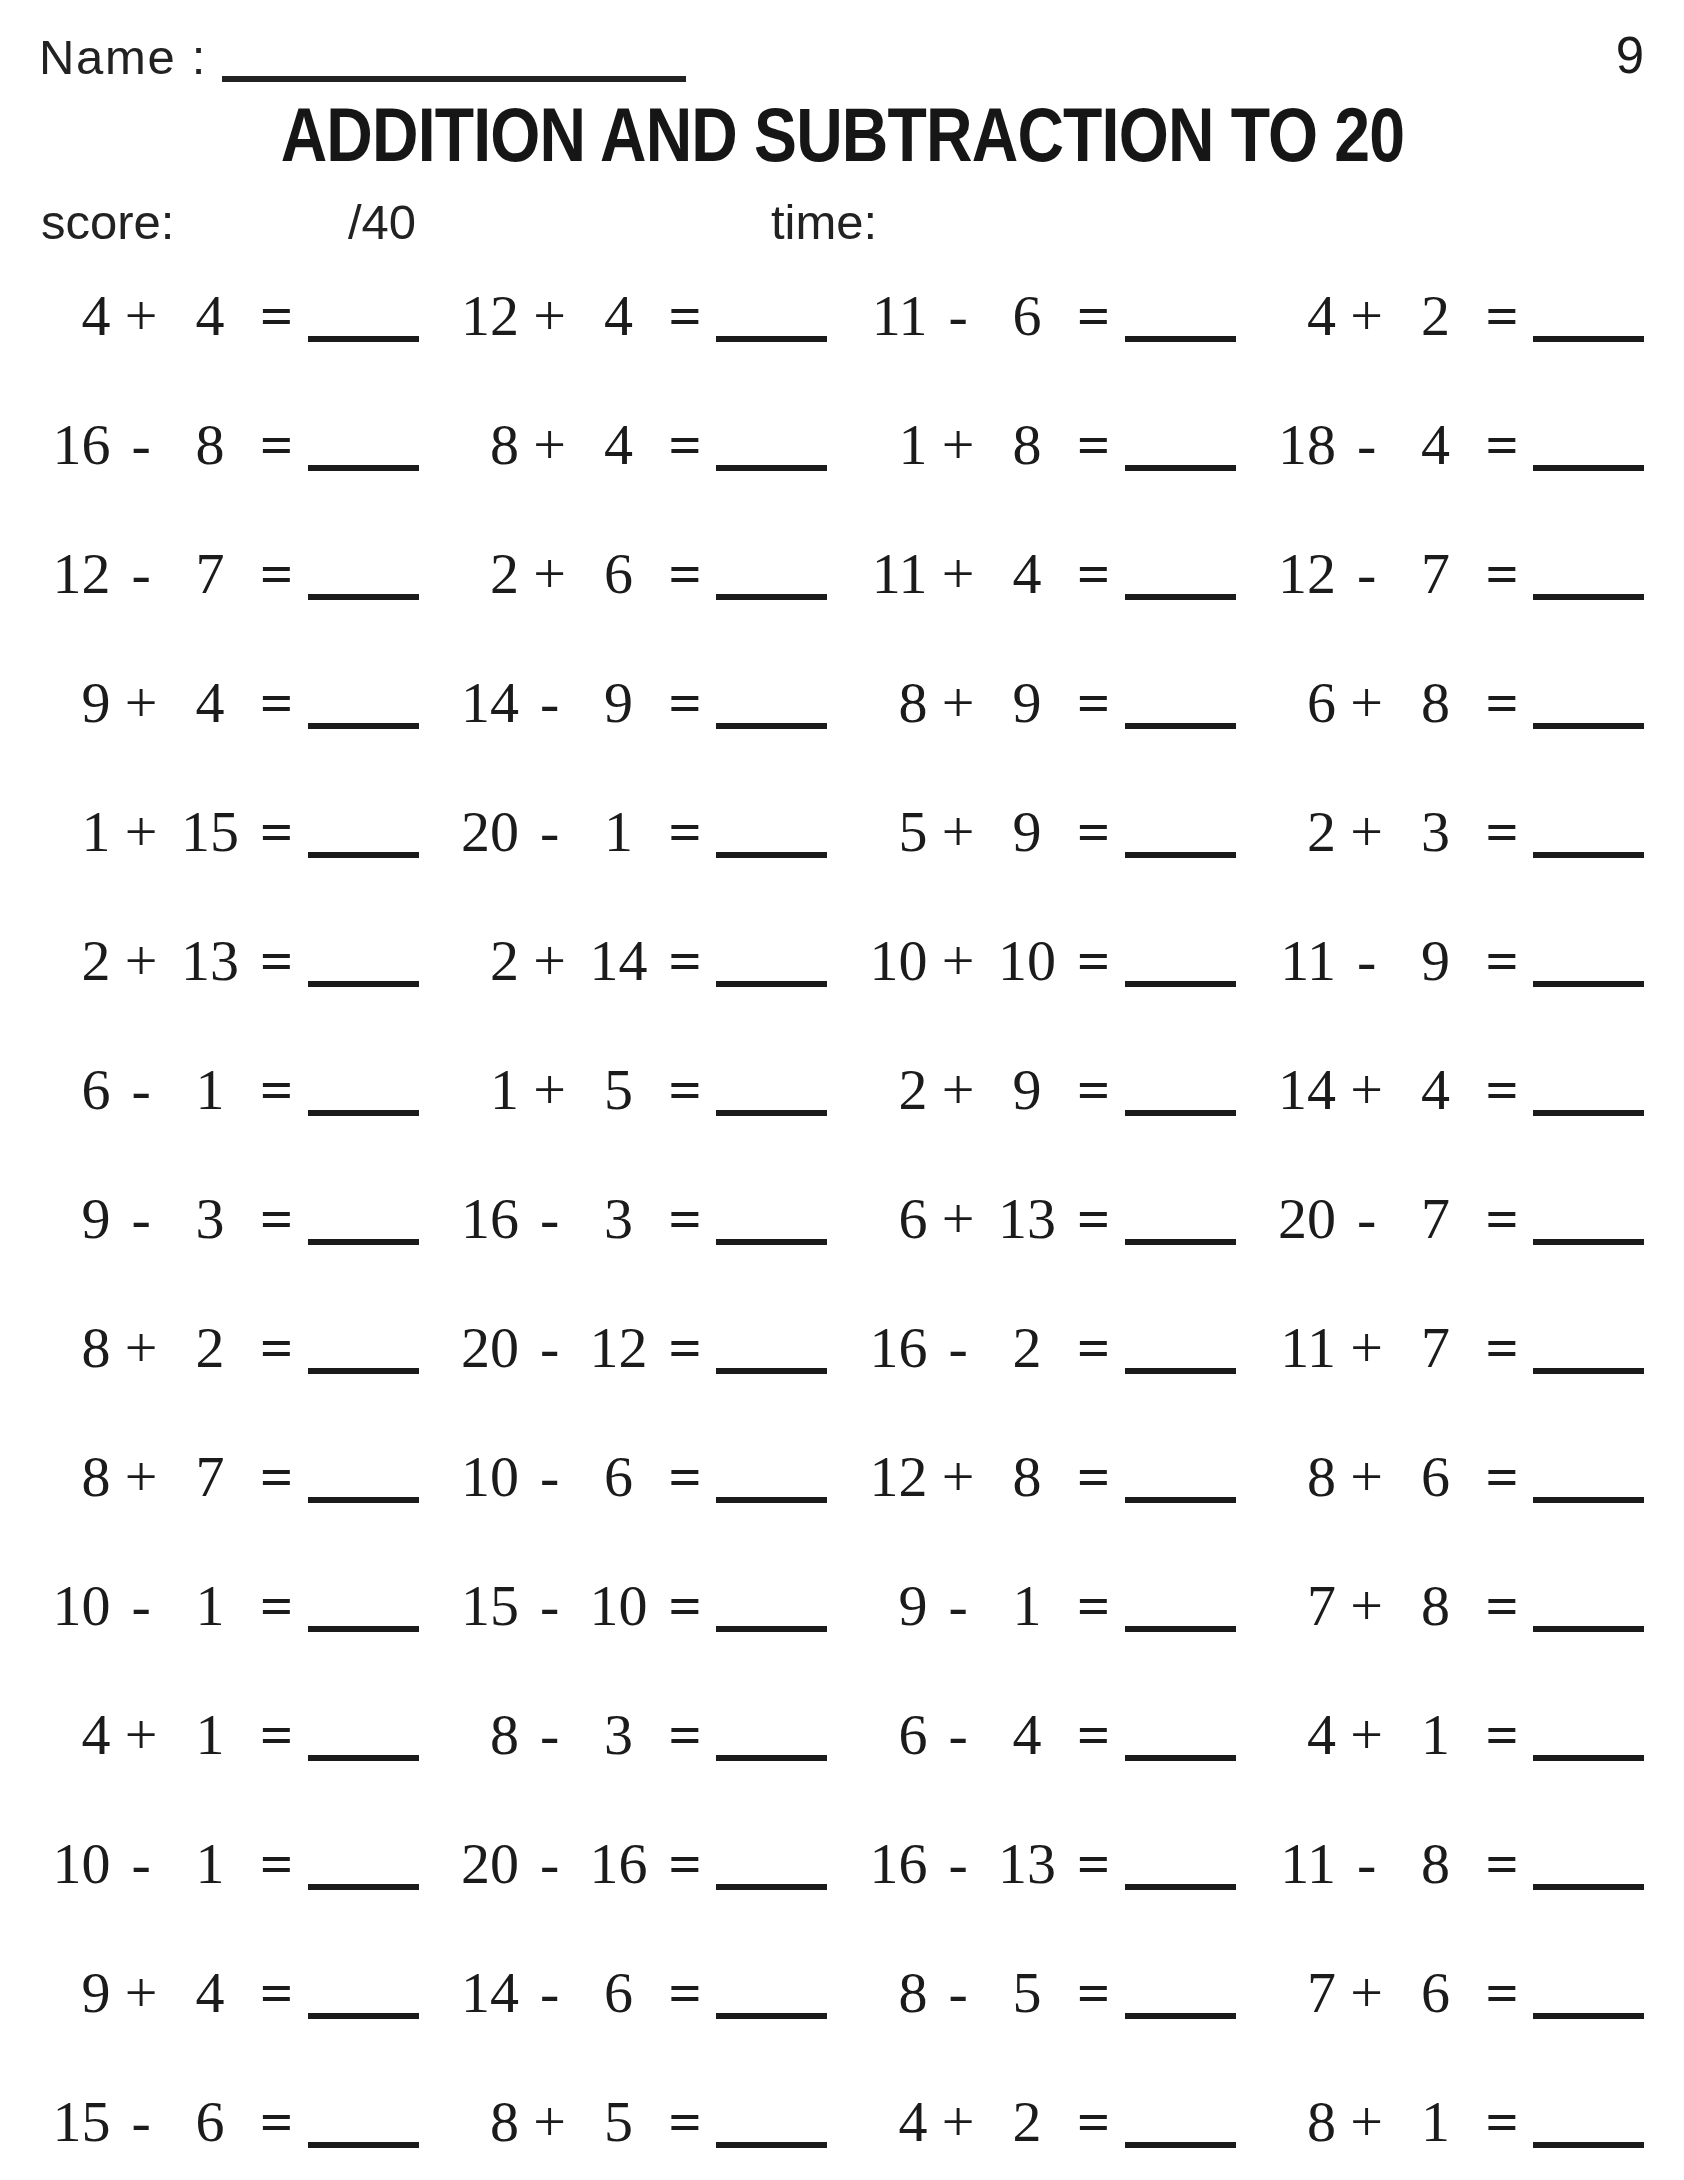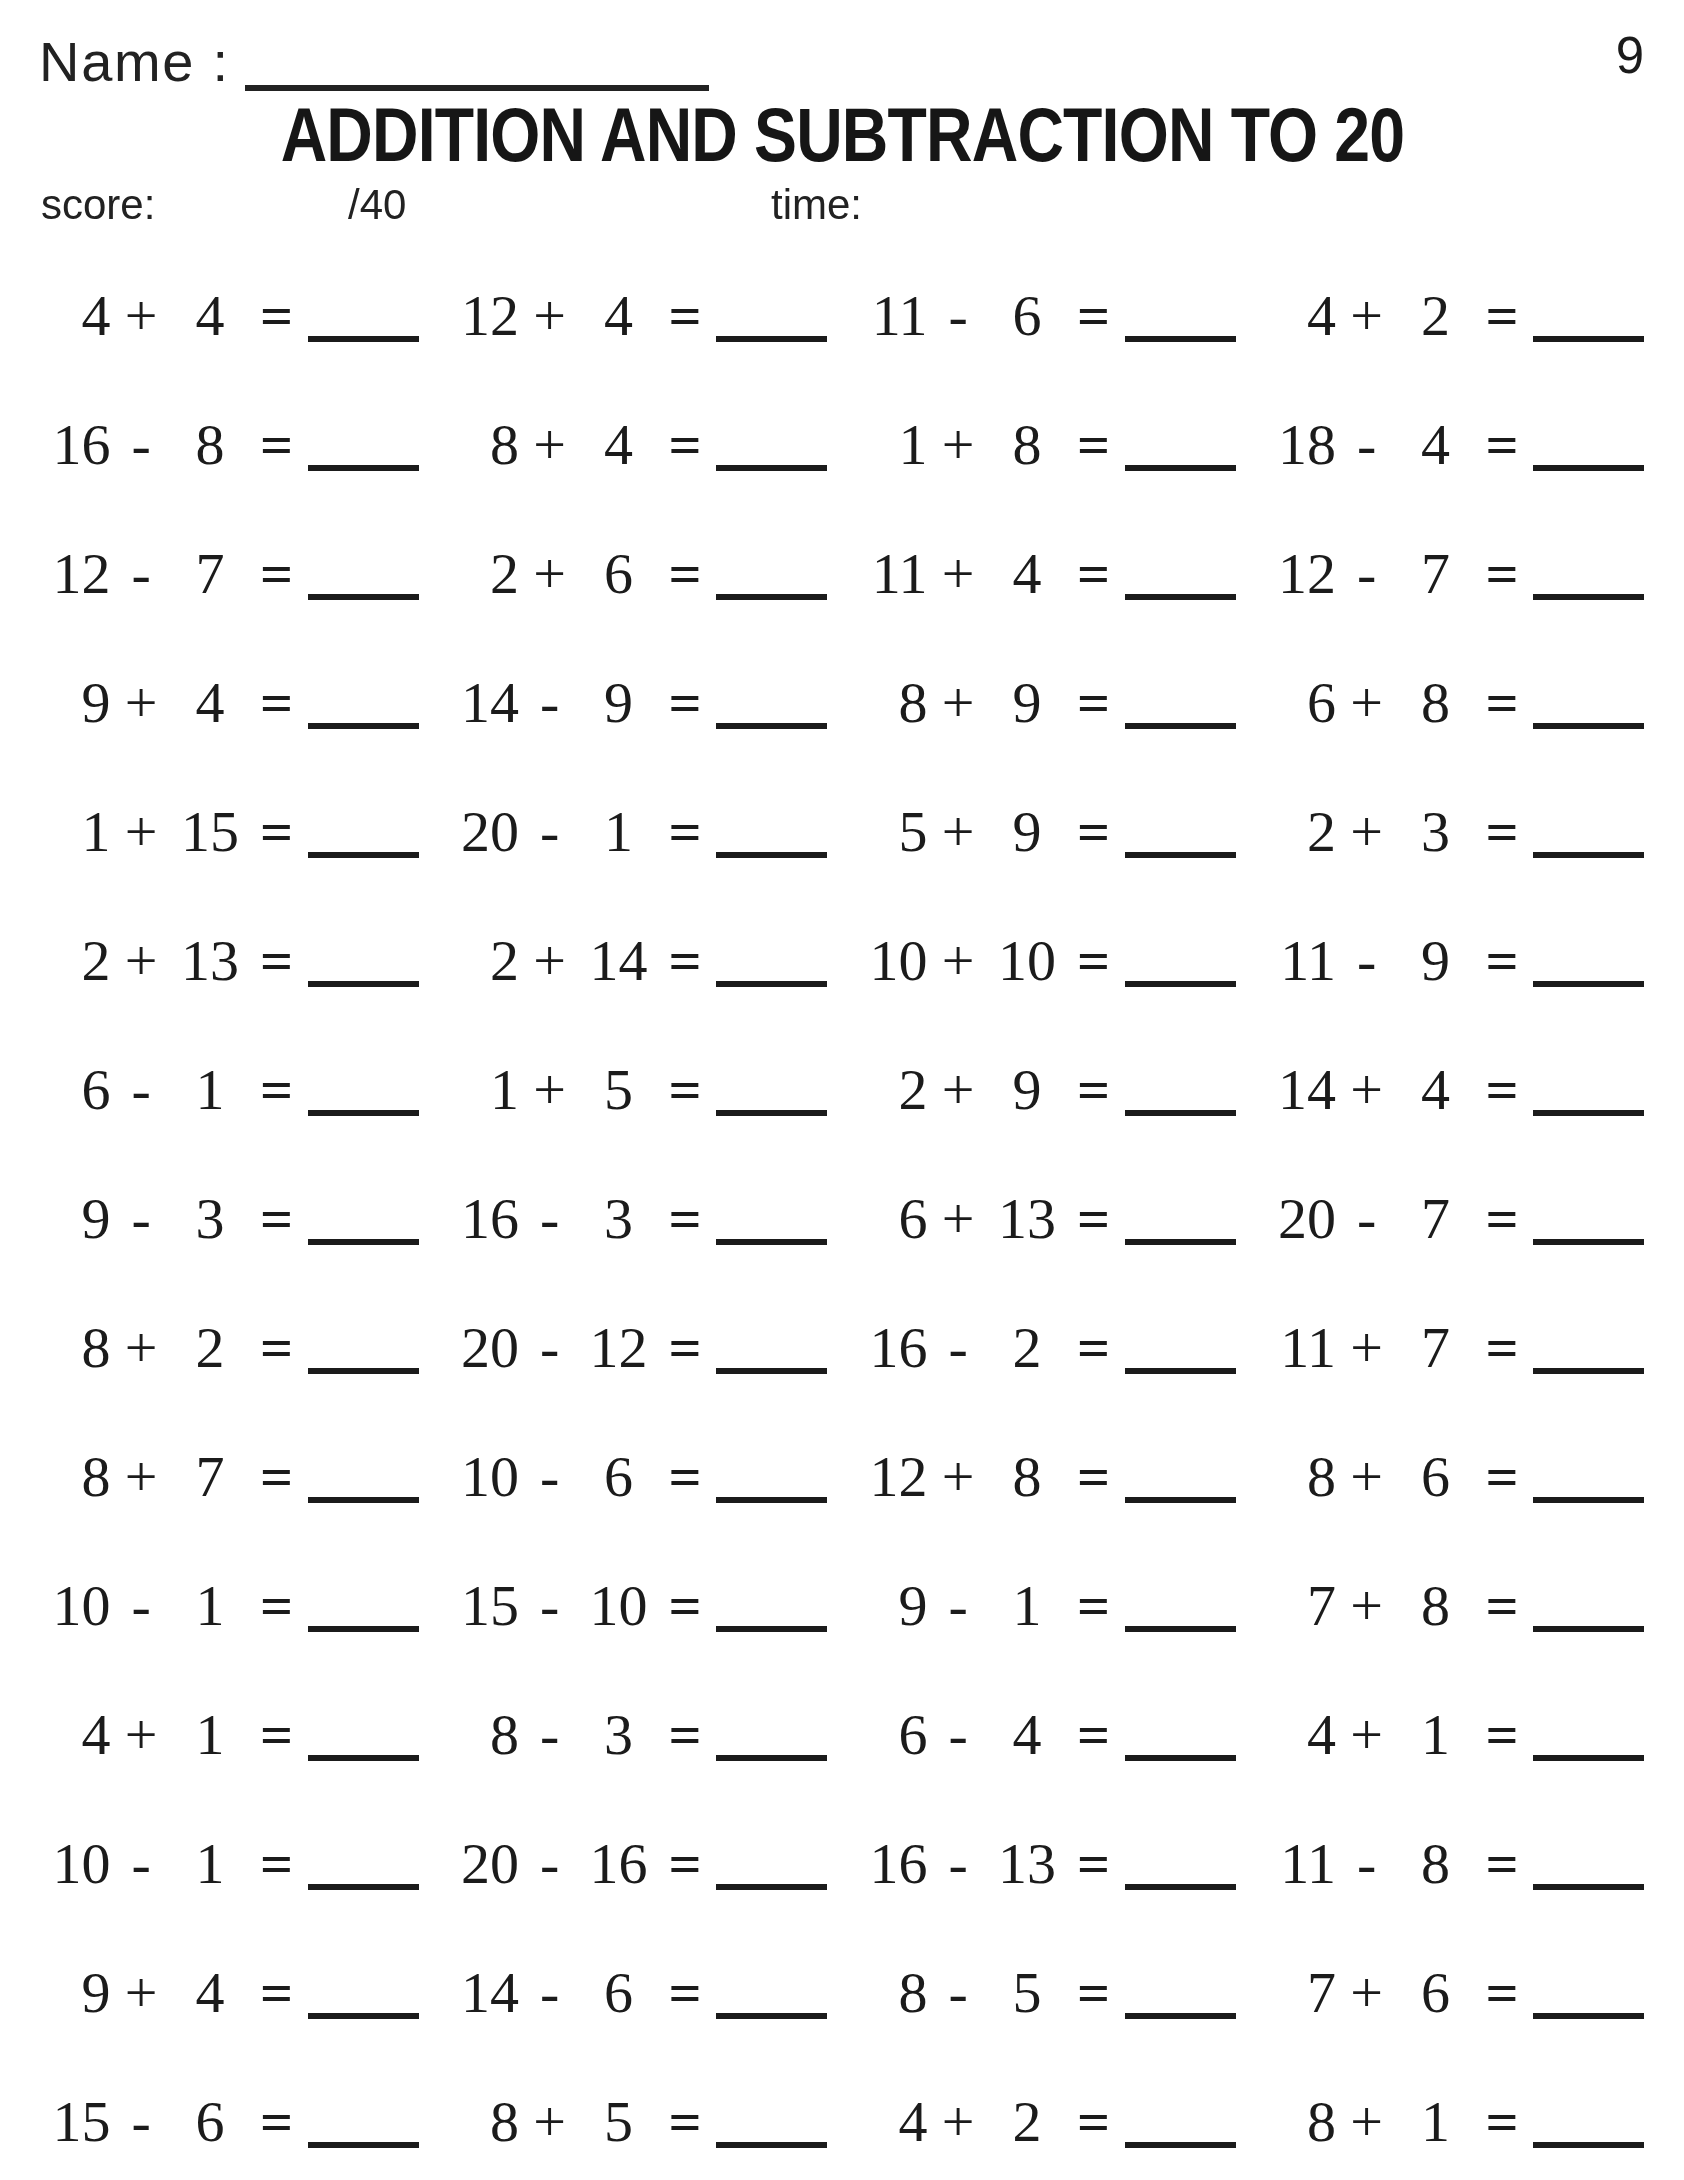--- a/index.html
+++ b/index.html
@@ -9,21 +9,21 @@
     color: #1b1b1b;
     font-family: "Liberation Serif", serif;
     position: relative;
     overflow: hidden;
   }
 
   
   .name-row {
     position: absolute; left: 39px; top: 29px;
     font-family: "Liberation Sans", sans-serif;
-    font-size: 56px; letter-spacing: 1.7px; color: #222;
+    font-size: 49px; letter-spacing: 1.7px; color: #222;
     display: flex; align-items: flex-end;
   }
   .name-line {
     display: inline-block; width: 464px; height: 0;
     border-bottom: 6px solid #222;
     margin-left: 15.3px; margin-bottom: 3.4px;
   }
   .page-number {
     position: absolute; right: 41px; top: 25.6px;
     font-family: "Liberation Sans", sans-serif;
@@ -33,23 +33,23 @@
     position: absolute; left: 0; top: 95px; width: 100%;
     text-align: center;
     font-family: "Liberation Sans", sans-serif;
     font-weight: bold; font-size: 70px; letter-spacing: -0.9px;
     transform: scaleX(0.92) scaleY(1.08);
     transform-origin: 50% 50%;
     color: #161616;
     white-space: nowrap;
   }
   .meta-row {
-    position: absolute; left: 0; top: 181px; width: 100%; height: 60px;
+    position: absolute; left: 0; top: 194px; width: 100%; height: 60px;
     font-family: "Liberation Sans", sans-serif;
-    font-size: 42px; color: #222;
+    font-size: 49px; color: #222;
   }
   .meta-row .score-label { position: absolute; left: 41px; }
   .meta-row .score-total { position: absolute; left: 348px; }
   .meta-row .time-label  { position: absolute; left: 771px; }
 
   
   .grid {
     position: absolute; left: 25.6px; top: 215px; width: 1634px;
     display: grid;
     grid-template-columns: repeat(4, 1fr);

